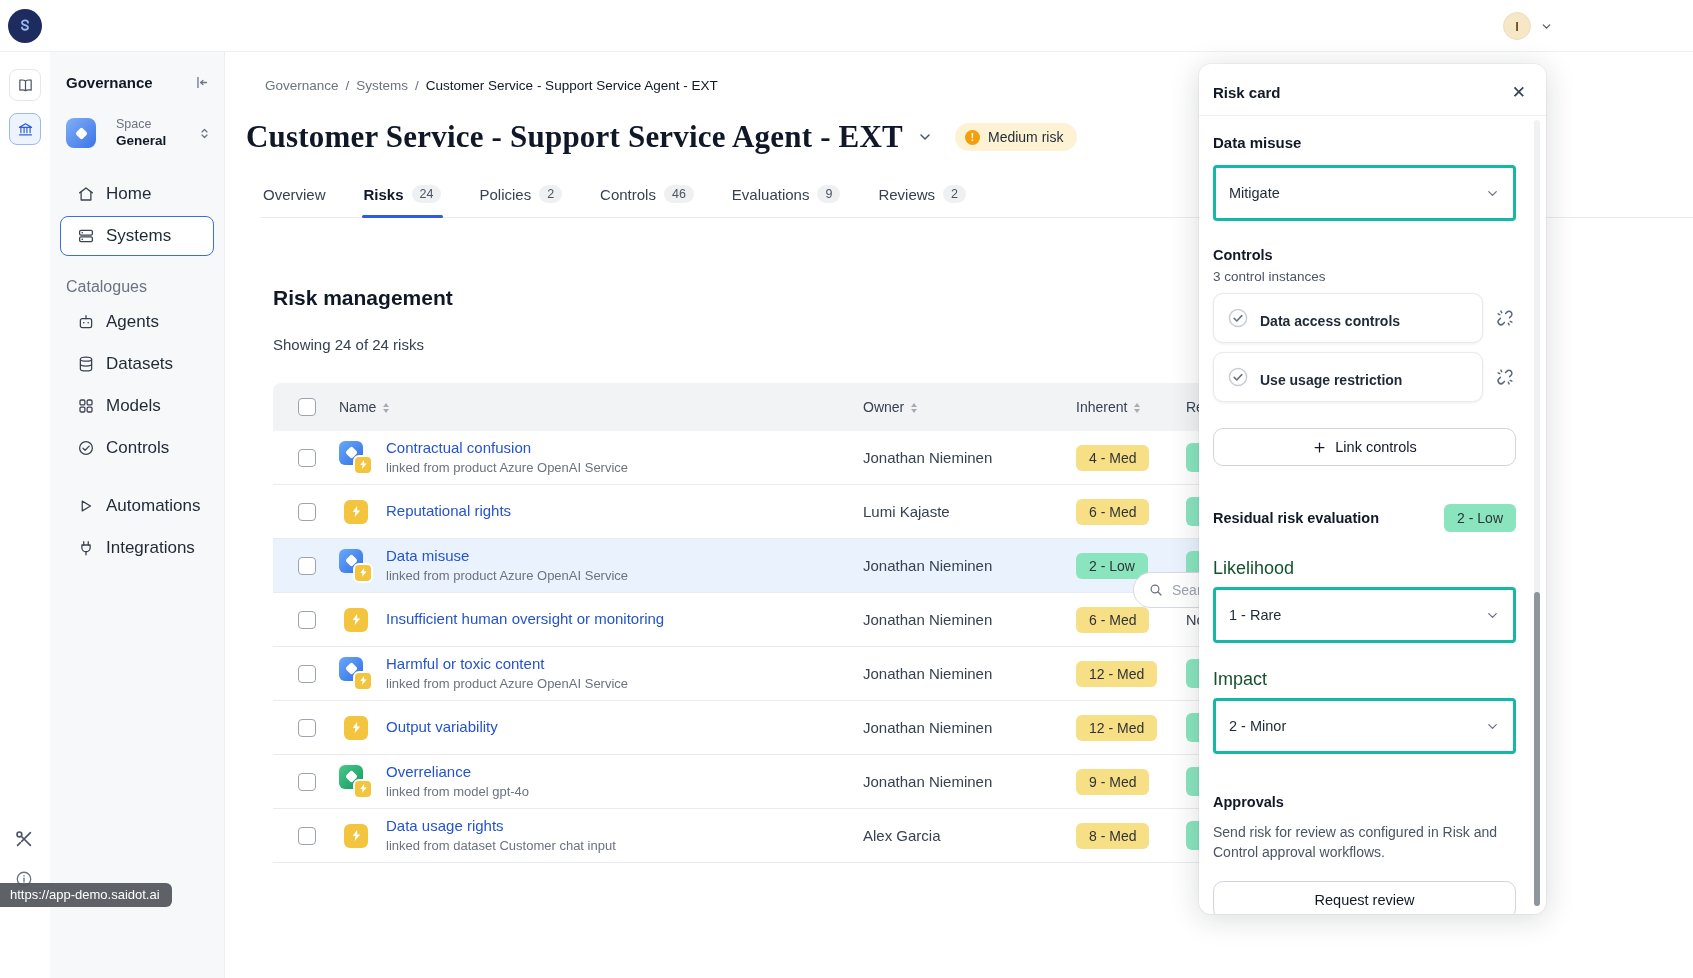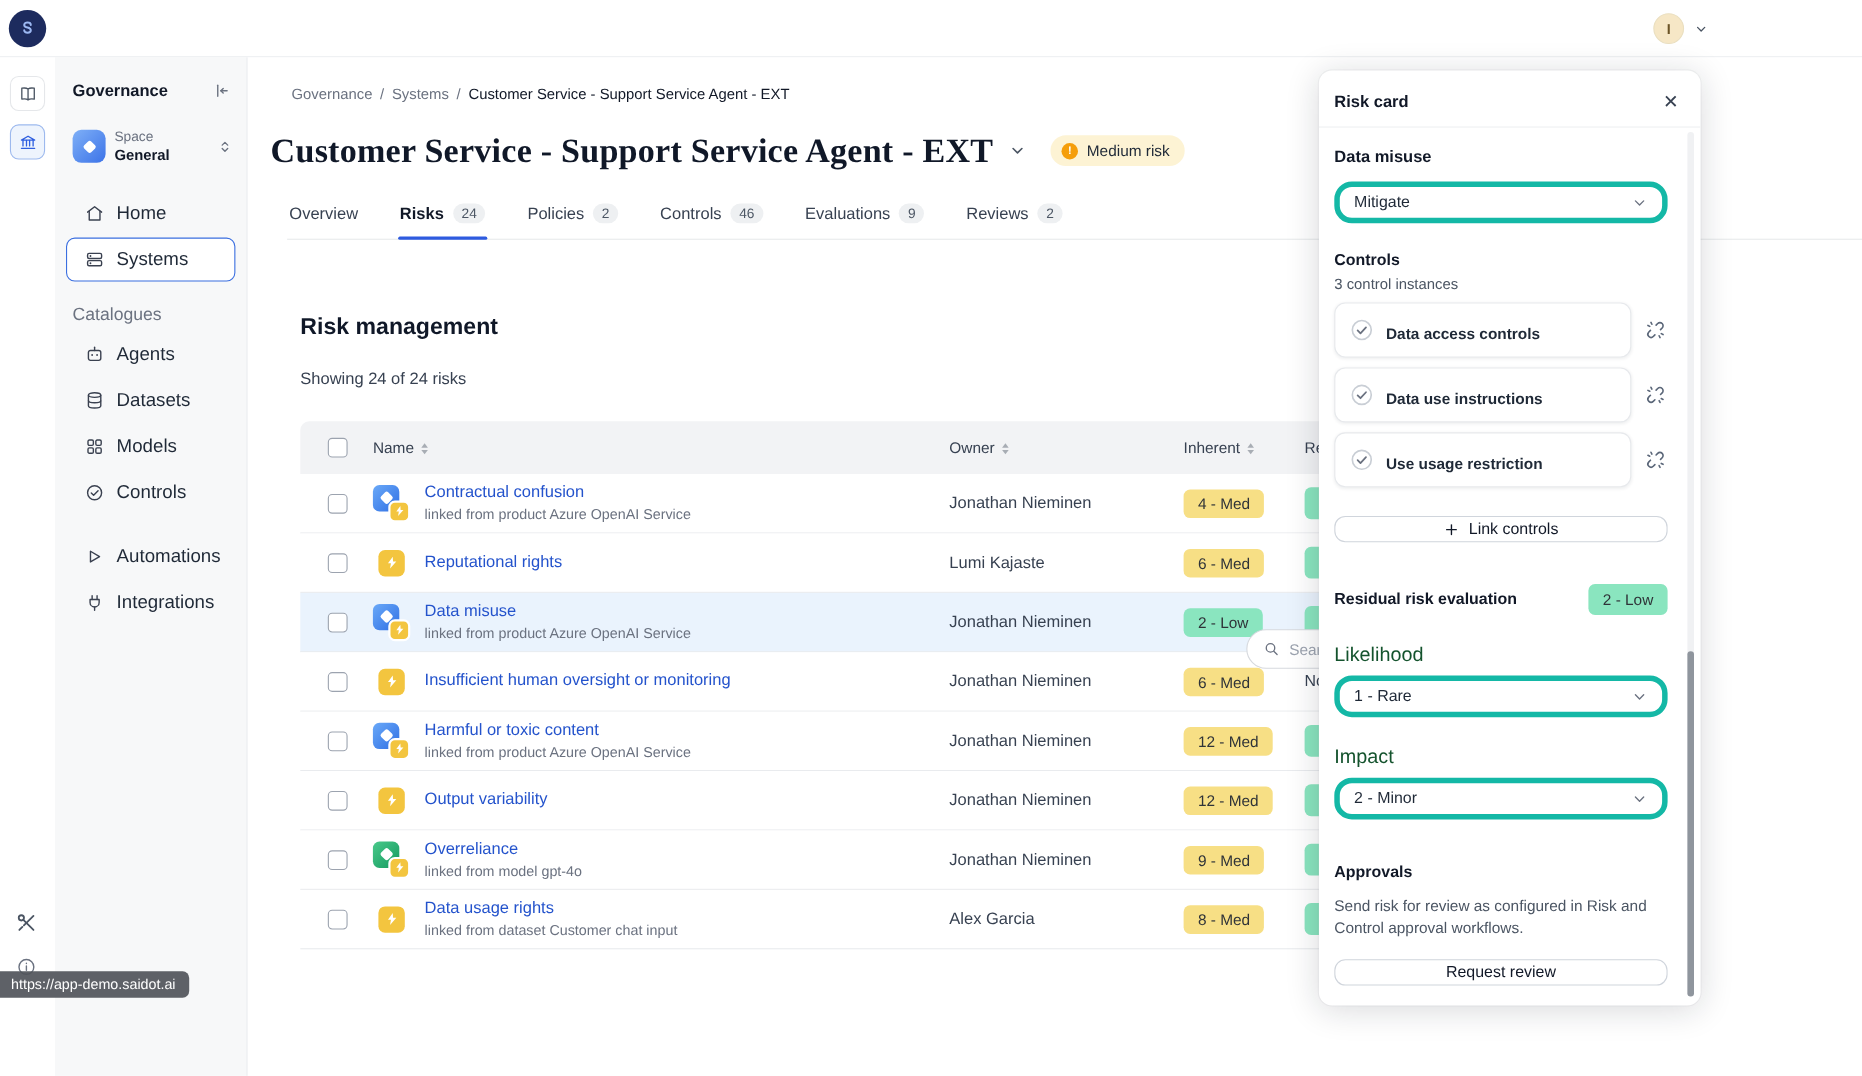--- a/index.html
+++ b/index.html
@@ -21,21 +21,21 @@
   .rail-btn { position:absolute; left:9px; width:32px; height:32px; border-radius:8px;
     display:flex; align-items:center; justify-content:center; background:#fff; border:1px solid #e5e7ea; }
   .rail-btn.active { border:1.5px solid #9db9ee; background:#eef4fd; }
   .rail-plain { position:absolute; left:13px; display:flex; align-items:center; justify-content:center; }
 
   
   .sidebar { position:absolute; top:52px; left:50px; width:175px; bottom:0; background:#f7f8f9;
     border-right:1px solid #eceef0; z-index:20; }
   .sb-head { display:flex; align-items:center; justify-content:space-between; padding:22px 14px 0 16px; }
   .sb-title { font-size:15px; font-weight:700; color:#111827; }
-  .space-row { display:flex; align-items:center; gap:8px; margin:26px 12px 0 16px; }
+  .space-row { display:flex; align-items:center; gap:20px; margin:26px 12px 0 16px; }
   .space-icon { width:30px; height:30px; border-radius:8px; background:linear-gradient(135deg,#7fb0f7,#3c73e8);
     display:flex; align-items:center; justify-content:center; flex:0 0 30px; }
   .space-lines { flex:1; line-height:1.25; }
   .space-label { font-size:12.5px; color:#6b7280; }
   .space-value { font-size:13.5px; color:#111827; font-weight:600; }
   .nav { margin-top:24px; }
   .nav-item { display:flex; align-items:center; gap:11px; height:40px; margin:2px 10px; padding:0 0 0 16px;
     border:1.5px solid transparent; border-radius:8px; font-size:17px; color:#1f2937; }
   .nav-item.active { background:#fff; border-color:#3b6fe0; }
   .nav-section { font-size:16px; color:#6b7280; margin:22px 0 6px 16px; }
@@ -106,30 +106,30 @@
   
   .panel { position:absolute; top:64px; left:1199px; width:347px; height:850px; background:#fff;
     border-radius:12px; box-shadow:0 4px 30px rgba(16,24,40,.16), 0 0 0 1px rgba(16,24,40,.04);
     z-index:40; overflow:hidden; }
   .panel-head { display:flex; align-items:center; justify-content:space-between; padding:20px 20px 14px 14px;
     border-bottom:1px solid #eef0f2; }
   .panel-title { font-size:15px; font-weight:600; color:#111827; }
   .close-x { font-size:17px; color:#374151; line-height:1; }
   .panel-body { padding:18px 30px 0 14px; }
   .risk-name { font-size:15px; font-weight:700; color:#111827; }
-  .select { margin-top:14px; height:38px; border:5px solid #14b8a6; border-radius:16px; background:#fff;
+  .select { margin-top:14px; height:56px; border:3px solid #14b8a6; border-radius:4px; background:#fff;
     display:flex; align-items:center; justify-content:space-between; padding:0 13px; font-size:14.5px;
     color:#1f2937; }
   .ctl-label { margin-top:26px; font-size:14.5px; font-weight:700; color:#111827; }
   .ctl-count { margin-top:6px; font-size:13.5px; color:#4b5563; }
   .ctl-row { display:flex; align-items:center; gap:11px; margin-top:9px; }
   .ctl-card { flex:1; display:flex; align-items:flex-end; gap:11px; border:1px solid #e7e9ec; border-radius:10px;
     background:#fff; box-shadow:0 1px 3px rgba(16,24,40,.07); padding:13px 13px; }
   .ctl-card span { font-size:14px; font-weight:600; color:#1f2937; }
-  .btn-outline { margin-top:26px; height:24px; border:1px solid #d0d5dc; border-radius:10px; background:#fff;
+  .btn-outline { margin-top:26px; height:38px; border:1px solid #d0d5dc; border-radius:10px; background:#fff;
     display:flex; align-items:center; justify-content:center; gap:8px; font-size:14.5px; font-weight:500;
     color:#111827; }
   .resid-row { display:flex; align-items:center; justify-content:space-between; margin-top:38px; }
   .resid-label { font-size:14.5px; font-weight:700; color:#111827; }
   .resid-badge { background:#8ae5bf; border-radius:6px; padding:6px 13px; font-size:14px; color:#2f3338; }
   .fld-label { margin-top:26px; font-size:18px; color:#14532d; }
   .fld-label + .select { margin-top:8px; }
   .approvals-label { margin-top:40px; font-size:14.5px; font-weight:700; color:#111827; }
   .approvals-text { margin-top:12px; font-size:14px; color:#4b5563; line-height:1.45; max-width:302px; }
   .panel-scroll-track { position:absolute; top:56px; right:6px; bottom:8px; width:6px; background:#f0f1f3;
@@ -620,54 +620,33 @@
         </svg>
     </div>
     <div class="ctl-row">
       <div class="ctl-card">
         <svg width="22" height="22" viewBox="0 0 22 22">
             <g fill="none" stroke-linecap="round" stroke-linejoin="round">
               <circle cx="11" cy="11" r="8.6" stroke="#c9ced5" stroke-width="1.5"></circle>
               <path d="M7.2 11.4l2.6 2.6 5-5.4" stroke="#6b7280" stroke-width="1.6"></path>
             </g>
           </svg>
-        <span>Data use instructions</span>
+        <span>Use usage restriction</span>
       </div>
       <svg width="22" height="22" viewBox="0 0 24 24">
           <g fill="none" stroke="#5b6779" stroke-width="1.6" stroke-linecap="round">
             <path d="M12.6 7.2l1.6-1.6a3.1 3.1 0 0 1 4.4 4.4l-1.6 1.6"></path>
             <path d="M11.4 16.8l-1.6 1.6a3.1 3.1 0 0 1-4.4-4.4l1.6-1.6"></path>
             <path d="M7.5 4.5l.9 1.8"></path>
             <path d="M4.5 7.5l1.8.9"></path>
             <path d="M16.5 19.5l-.9-1.8"></path>
             <path d="M19.5 16.5l-1.8-.9"></path>
           </g>
         </svg>
     </div>
-    <div class="ctl-row">
-      <div class="ctl-card">
-        <svg width="22" height="22" viewBox="0 0 22 22">
-            <g fill="none" stroke-linecap="round" stroke-linejoin="round">
-              <circle cx="11" cy="11" r="8.6" stroke="#c9ced5" stroke-width="1.5"></circle>
-              <path d="M7.2 11.4l2.6 2.6 5-5.4" stroke="#6b7280" stroke-width="1.6"></path>
-            </g>
-          </svg>
-        <span>Use usage restriction</span>
-      </div>
-      <svg width="22" height="22" viewBox="0 0 24 24">
-          <g fill="none" stroke="#5b6779" stroke-width="1.6" stroke-linecap="round">
-            <path d="M12.6 7.2l1.6-1.6a3.1 3.1 0 0 1 4.4 4.4l-1.6 1.6"></path>
-            <path d="M11.4 16.8l-1.6 1.6a3.1 3.1 0 0 1-4.4-4.4l1.6-1.6"></path>
-            <path d="M7.5 4.5l.9 1.8"></path>
-            <path d="M4.5 7.5l1.8.9"></path>
-            <path d="M16.5 19.5l-.9-1.8"></path>
-            <path d="M19.5 16.5l-1.8-.9"></path>
-          </g>
-        </svg>
-    </div>
 
     <div class="btn-outline">
       <svg width="15" height="15" viewBox="0 0 24 24">
           <g stroke="#111827" stroke-width="2" stroke-linecap="round">
             <path d="M12 5v14"></path>
             <path d="M5 12h14"></path>
           </g>
         </svg>
       <span>Link controls</span>
     </div>

